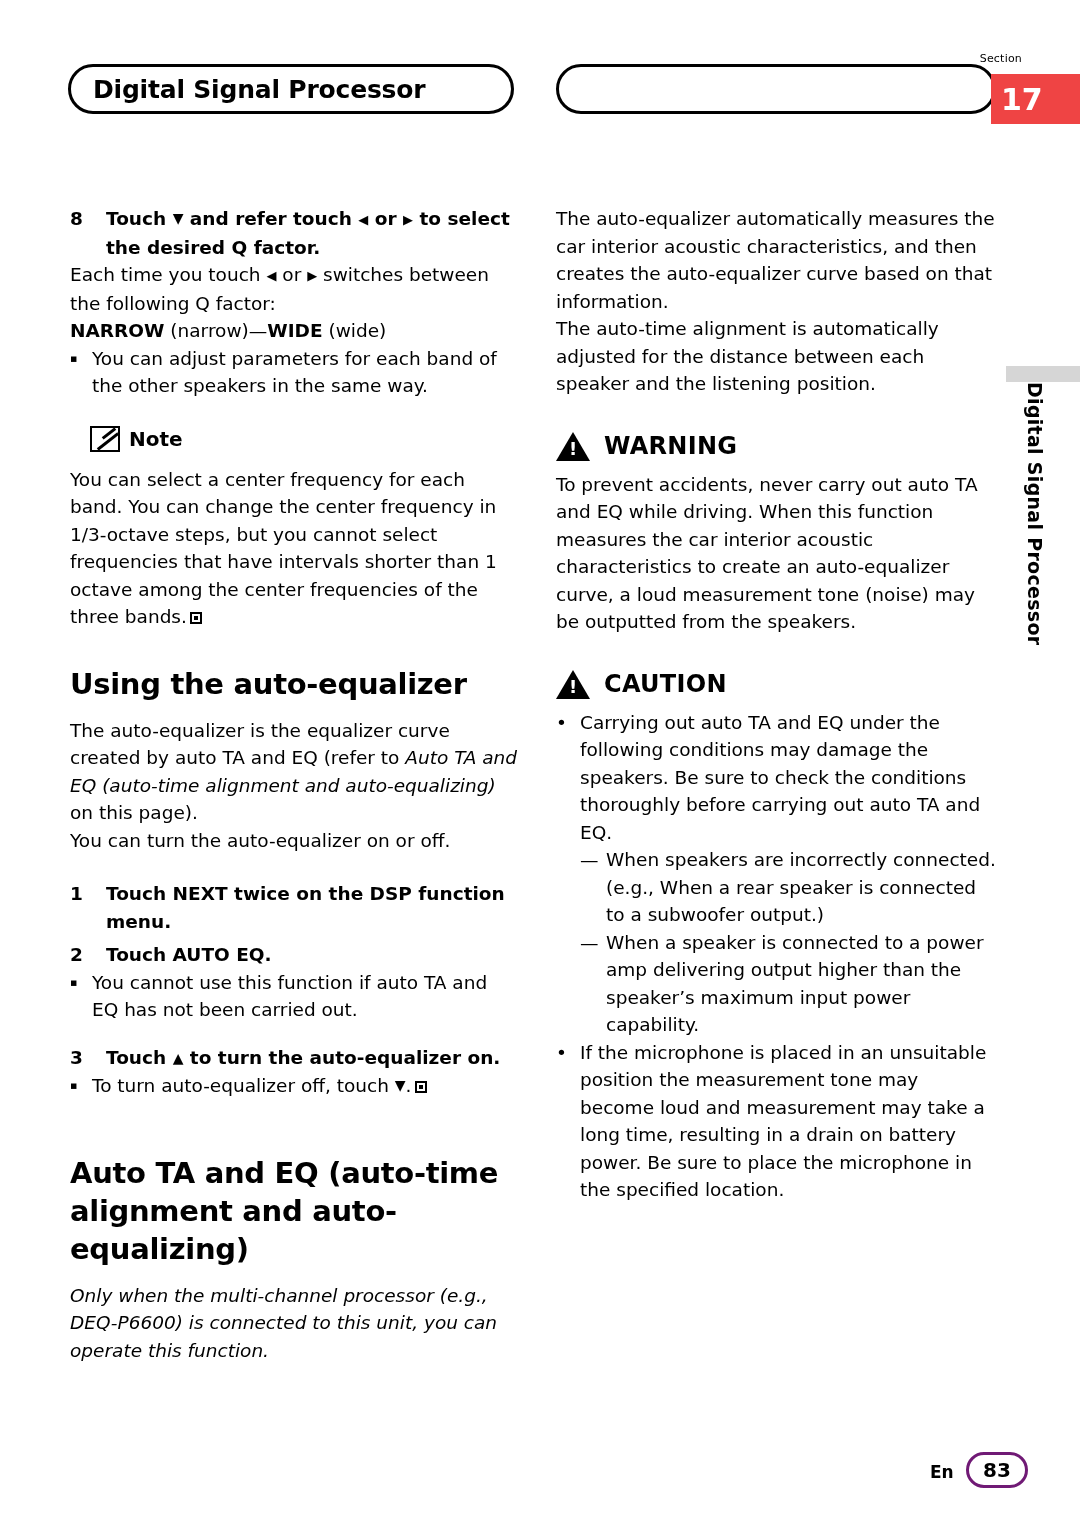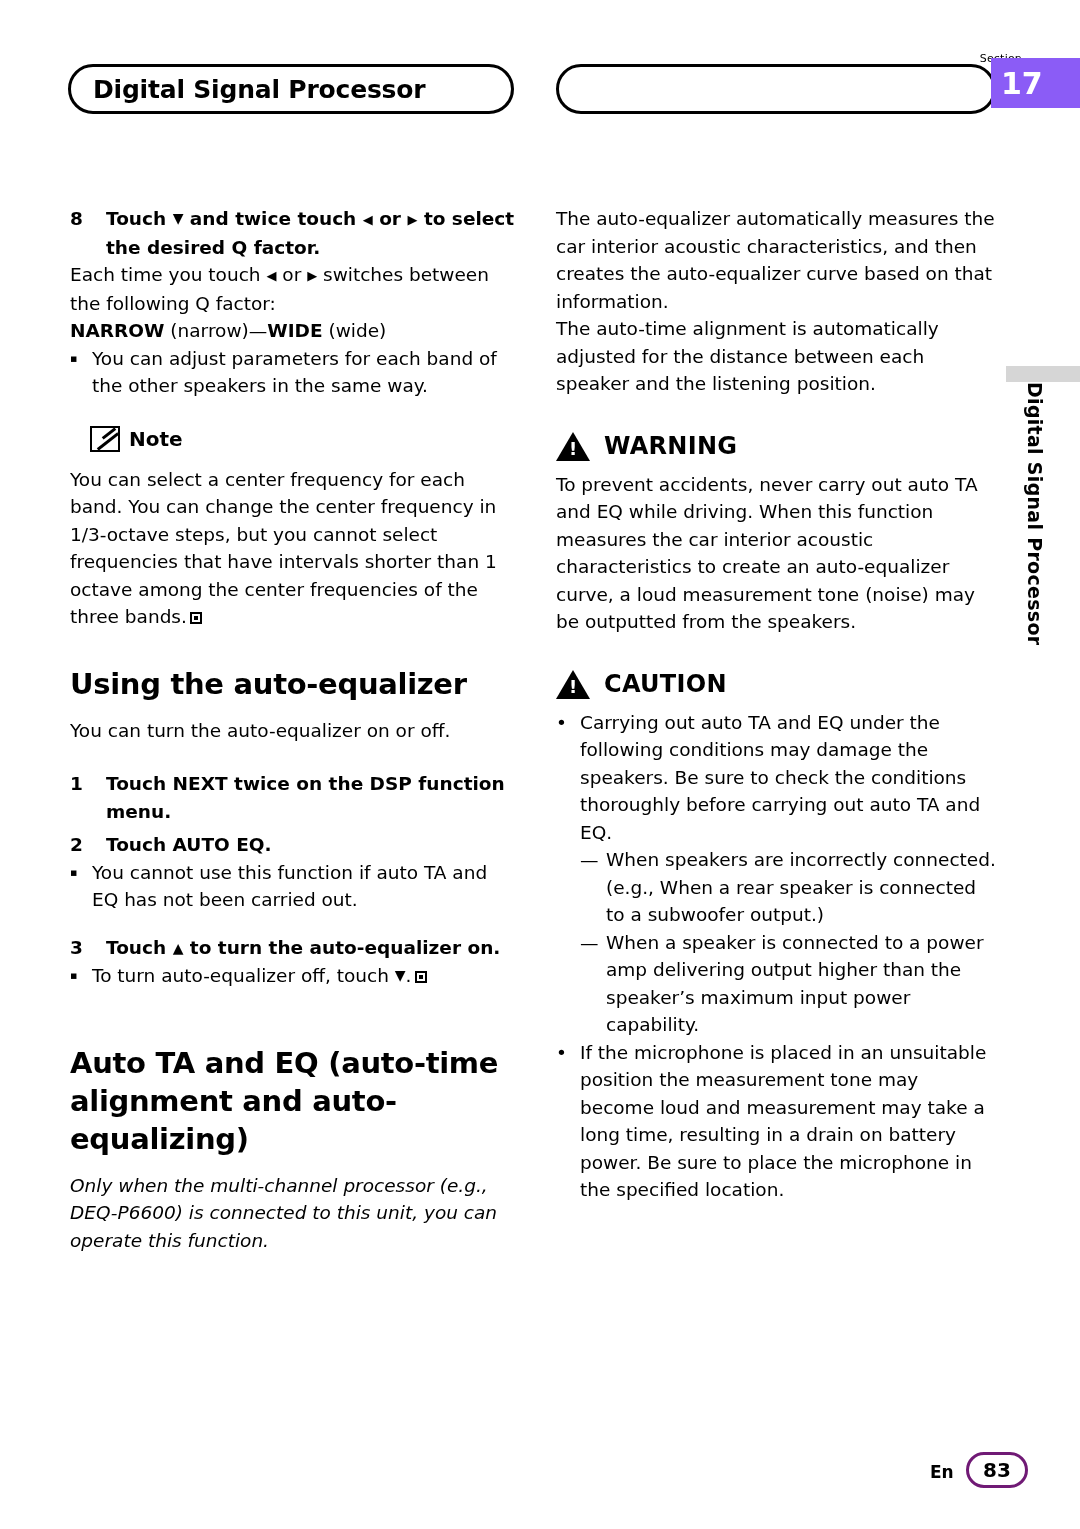--- a/index.html
+++ b/index.html
@@ -50,24 +50,24 @@
     position: absolute;
     right: 58px;
     top: 52px;
     font-size: 11px;
     font-weight: normal;
     letter-spacing: 0.2px;
   }
   .section-number-box {
     position: absolute;
     left: 991px;
-    top: 58px;
+    top: 74px;
     width: 89px;
     height: 50px;
-    background: #8b5cf6;
+    background: #ef4444;
     color: #fff;
     display: flex;
     align-items: center;
     justify-content: flex-start;
     padding-left: 10px;
     box-sizing: border-box;
   }
   .section-number-box span {
     font-size: 30px;
     font-weight: bold;
@@ -310,21 +310,21 @@
 
   <div class="side-tab-bar"></div>
   <div class="side-tab-text">
     <span>Digital Signal Processor</span>
   </div>
 
   <div class="col-left">
 
     <div class="step">
       <div class="num">8</div>
-      <div class="txt"><span>Touch </span><span class="tri-dn">▼</span><span> and twice touch </span><span class="tri-lf">◀</span><span> or </span><span class="tri-rt">▶</span><span> to select the desired Q factor.</span></div>
+      <div class="txt"><span>Touch </span><span class="tri-dn">▼</span><span> and refer touch </span><span class="tri-lf">◀</span><span> or </span><span class="tri-rt">▶</span><span> to select the desired Q factor.</span></div>
     </div>
 
     <div class="plain"><span>Each time you touch </span><span class="tri-lf">◀</span><span> or </span><span class="tri-rt">▶</span><span> switches between the following Q factor:</span></div>
 
     <div class="plain"><span class="bold">NARROW</span><span> (narrow)—</span><span class="bold">WIDE</span><span> (wide)</span></div>
 
     <div class="bullet-sq">
       <div class="mk">▪</div>
       <div>You can adjust parameters for each band of the other speakers in the same way.</div>
     </div>
@@ -339,20 +339,21 @@
     <div class="sp14"></div>
 
     <div class="plain"><span>You can select a center frequency for each band. You can change the center frequency in 1/3-octave steps, but you cannot select frequencies that have intervals shorter than 1 octave among the center frequencies of the three bands.</span><span class="endsq"></span></div>
 
     <div class="sp34"></div>
 
     <div class="h2">Using the auto-equalizer</div>
 
     <div class="sp14"></div>
 
+    <div class="plain"><span>The auto-equalizer is the equalizer curve created by auto TA and EQ (refer to </span><span class="ital">Auto TA and EQ (auto-time alignment and auto-equalizing)</span><span> on this page).</span></div>
     <div class="plain">You can turn the auto-equalizer on or off.</div>
 
     <div class="sp26"></div>
 
     <div class="step">
       <div class="num">1</div>
       <div class="txt">Touch NEXT twice on the DSP function menu.</div>
     </div>
 
     <div class="sp6"></div>

